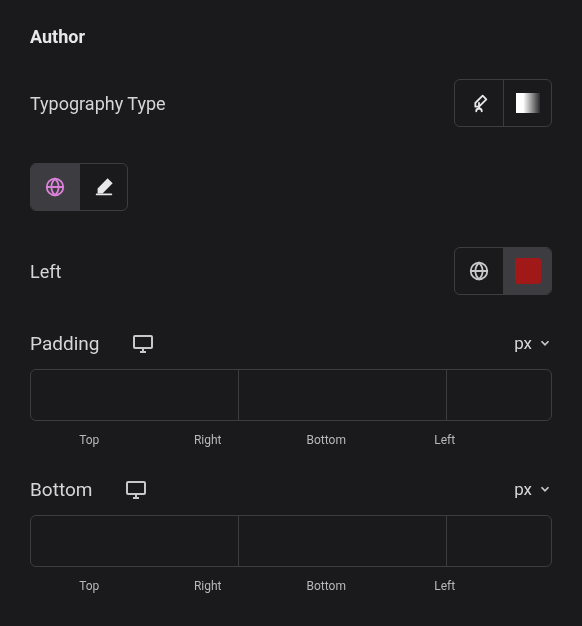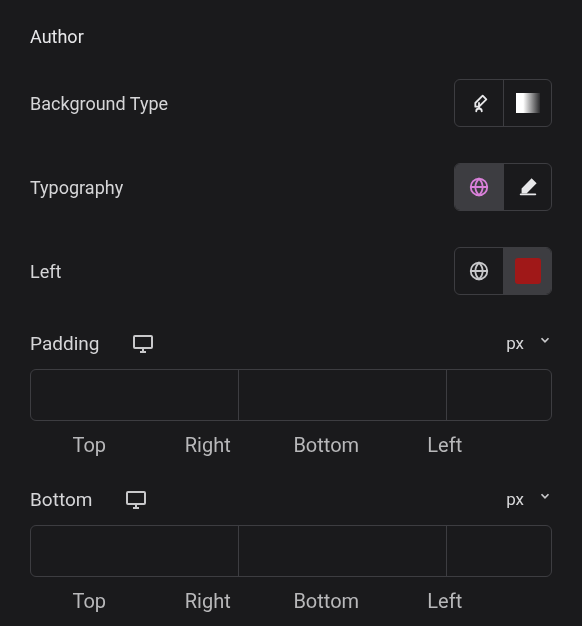--- a/index.html
+++ b/index.html
@@ -1,68 +1,67 @@
 <!DOCTYPE html>
 <html><head>
 <meta charset="utf-8">
 <style>
 *{box-sizing:border-box;margin:0;padding:0}
 body{background:#1a1a1c;font-family:-apple-system,BlinkMacSystemFont,"Segoe UI",Roboto,sans-serif;width:582px;height:626px;padding:26px 30px;color:#d8d8da}
-.section-title{font-weight:400;font-size:18px;color:#e8e8ea;margin-bottom:32px}
+.section-title{font-weight:700;font-size:18px;color:#e8e8ea;margin-bottom:32px}
 .row{display:flex;align-items:center;justify-content:space-between;margin-bottom:36px}
 .row-label{font-size:18px;color:#d6d6d8}
 .btn-group{display:flex;border:1px solid #3d3d41;border-radius:6px;overflow:hidden}
 .btn-group .btn{width:48px;height:46px;display:flex;align-items:center;justify-content:center;cursor:pointer;background:transparent}
 .btn-group .btn.active{background:#3d3d41}
 .btn-group .btn+.btn{border-left:1px solid #3d3d41}
 .color-swatch{width:26px;height:26px;background:#a01818;border-radius:3px}
 .spacing-section{margin-bottom:30px}
 .spacing-header{display:flex;align-items:center;justify-content:space-between;margin-bottom:14px}
 .spacing-left{display:flex;align-items:center;gap:32px}
 .spacing-label{font-size:19px;color:#d6d6d8}
-.unit-select{display:flex;gap:14px;font-size:17px;color:#d6d6d8;cursor:pointer}
+.unit-select{display:flex;align-items:center;gap:6px;font-size:17px;color:#d6d6d8;cursor:pointer}
 .spacing-inputs{display:flex;border:1px solid #3d3d41;border-radius:6px;overflow:hidden}
 .spacing-input{flex:1;height:50px;background:transparent;border:none;border-right:1px solid #3d3d41;color:#d6d6d8;font-size:16px;text-align:center;outline:none}
 .spacing-sublabels{display:flex;margin-top:12px}
-.spacing-sublabel{flex:1;text-align:center;font-size:20px;color:#b8b8ba}
+.spacing-sublabel{flex:1;text-align:center;font-size:12px;color:#b8b8ba}
 .spacing-sublabel-spacer{width:48px}
 
 .ico{display:inline-flex}
 .brush-ico svg{width:22px;height:22px}
 .gradient-ico{width:24px;height:20px;background:linear-gradient(90deg,#fff 0%,#fff 30%,#2a2a2c 100%)}
 .globe-ico svg{width:22px;height:22px}
 .pencil-under-ico svg{width:22px;height:22px}
 .monitor-ico svg{width:24px;height:24px}
 .chev-ico svg{width:14px;height:14px}
 </style>
 </head>
 <body>
 
 <div class="section-title">Author</div>
 
 <div class="row">
-  <div class="row-label">Background Type</div>
+  <div class="row-label">Typography Type</div>
   <div class="btn-group">
     <div class="btn">
       <span class="ico brush-ico">
         <svg viewBox="0 0 24 24" fill="none" stroke="#e8e8ea" stroke-width="2" stroke-linecap="round" stroke-linejoin="round">
             <path d="M9 21c0-1.5 1-3 3-3s3 1.5 3 3"></path>
             <path d="M12 18V12"></path>
             <path d="M8 12l8-8 4 4-8 8H8v-4z"></path>
           </svg>
       </span>
     </div>
     <div class="btn">
       <span class="gradient-ico"></span>
     </div>
   </div>
 </div>
 
 <div class="row">
-  <div class="row-label">Typography</div>
   <div class="btn-group">
     <div class="btn active">
       <span class="ico globe-ico">
         <svg viewBox="0 0 24 24" fill="none" stroke="#d980d9" stroke-width="2">
             <circle cx="12" cy="12" r="9"></circle>
             <path d="M3 12h18"></path>
             <path d="M12 3c2.5 2.5 4 5.5 4 9s-1.5 6.5-4 9c-2.5-2.5-4-5.5-4-9s1.5-6.5 4-9z"></path>
           </svg>
       </span>
     </div>

